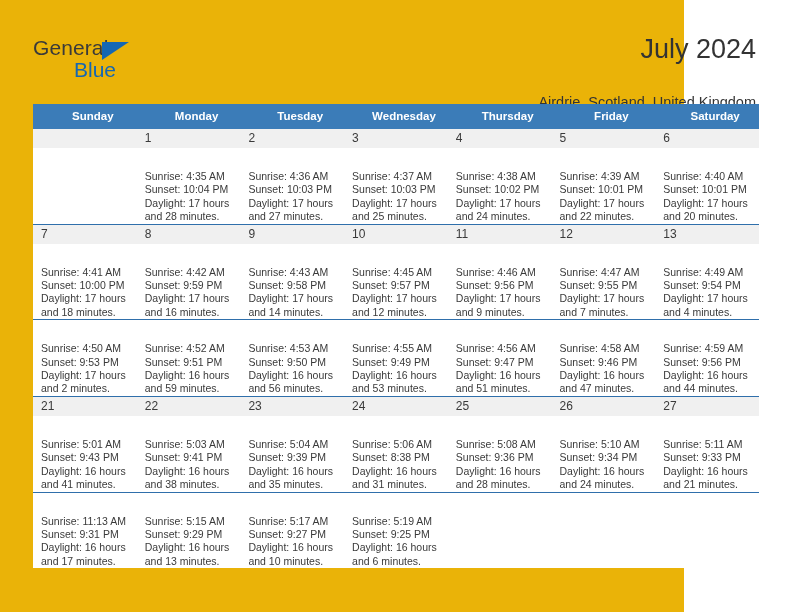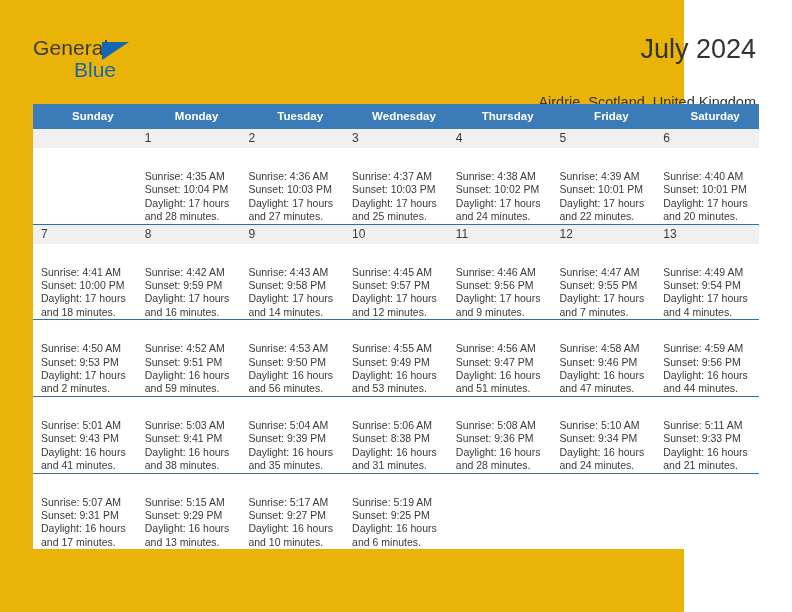--- a/index.html
+++ b/index.html
@@ -295,20 +295,29 @@
               <span class="info-line">Daylight: 16 hours</span>
               <span class="info-line">and 47 minutes.</span>
             </td>
             <td>
               <span class="info-line">Sunrise: 4:59 AM</span>
               <span class="info-line">Sunset: 9:56 PM</span>
               <span class="info-line">Daylight: 16 hours</span>
               <span class="info-line">and 44 minutes.</span>
             </td>
           </tr>
+          <tr class="daynum-row">
+            <td>21</td>
+            <td>22</td>
+            <td>23</td>
+            <td>24</td>
+            <td>25</td>
+            <td>26</td>
+            <td>27</td>
+          </tr>
           <tr class="info-row sep">
             <td>
               <span class="info-line">Sunrise: 5:01 AM</span>
               <span class="info-line">Sunset: 9:43 PM</span>
               <span class="info-line">Daylight: 16 hours</span>
               <span class="info-line">and 41 minutes.</span>
             </td>
             <td>
               <span class="info-line">Sunrise: 5:03 AM</span>
               <span class="info-line">Sunset: 9:41 PM</span>
@@ -341,21 +350,21 @@
             </td>
             <td>
               <span class="info-line">Sunrise: 5:11 AM</span>
               <span class="info-line">Sunset: 9:33 PM</span>
               <span class="info-line">Daylight: 16 hours</span>
               <span class="info-line">and 21 minutes.</span>
             </td>
           </tr>
           <tr class="info-row lastweek">
             <td>
-              <span class="info-line">Sunrise: 5:07 AM</span>
+              <span class="info-line">Sunrise: 11:13 AM</span>
               <span class="info-line">Sunset: 9:31 PM</span>
               <span class="info-line">Daylight: 16 hours</span>
               <span class="info-line">and 17 minutes.</span>
             </td>
             <td>
               <span class="info-line">Sunrise: 5:15 AM</span>
               <span class="info-line">Sunset: 9:29 PM</span>
               <span class="info-line">Daylight: 16 hours</span>
               <span class="info-line">and 13 minutes.</span>
             </td>

